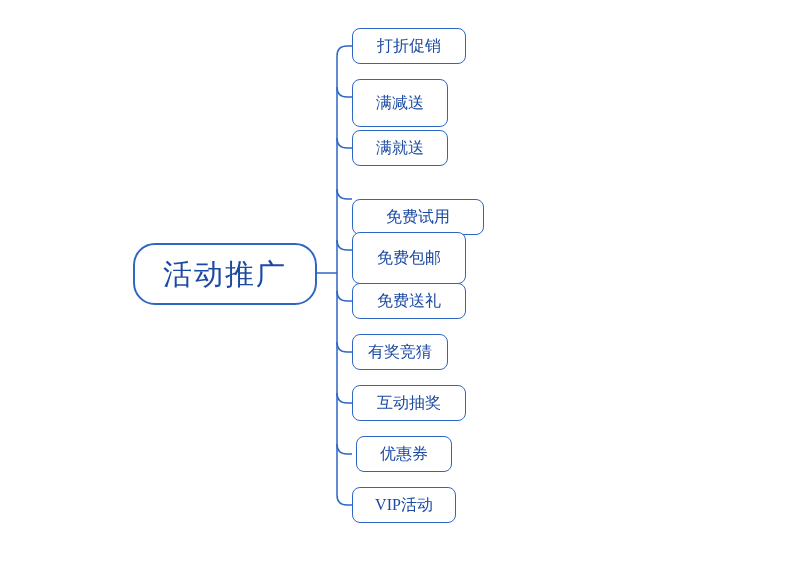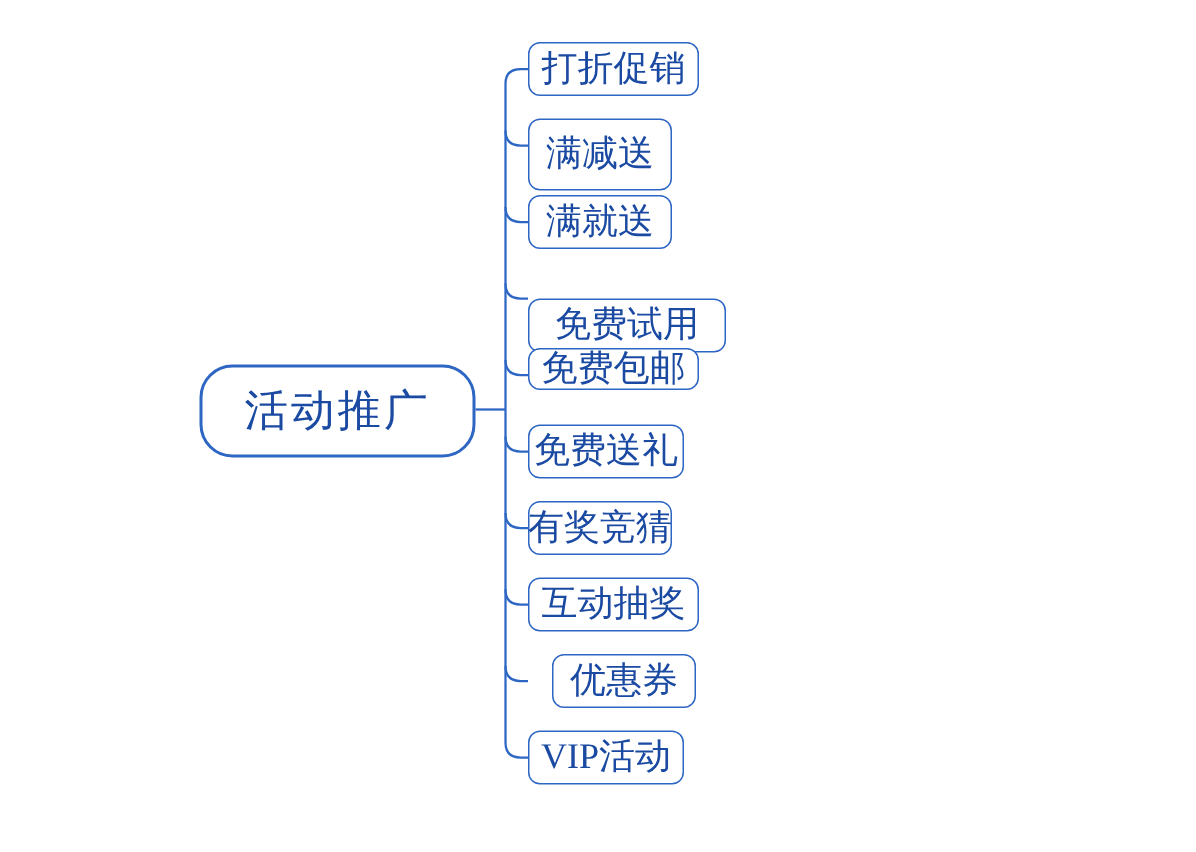--- a/index.html
+++ b/index.html
@@ -31,21 +31,21 @@
   }
   .node {
     position: absolute;
     box-sizing: border-box;
     border: 1.5px solid var(--line);
     border-radius: 8px;
     display: flex;
     align-items: center;
     justify-content: center;
     color: var(--text);
-    font-size: 24px;
+    font-size: 16px;
     line-height: 1;
     white-space: nowrap;
     background: var(--background);
     cursor: default;
   }
   .node.root {
     border-width: 2px;
     border-radius: 22px;
     font-size: 29px;
     letter-spacing: 2px;
@@ -85,37 +85,37 @@
   </div>
 
   <div class="node" style="left:352px; top:130px; width:96px; height:36px;">
     <span>满就送</span>
   </div>
 
   <div class="node" style="left:352px; top:199px; width:132px; height:36px;">
     <span>免费试用</span>
   </div>
 
-  <div class="node" style="left:352px; top:232px; width:114px; height:28px;">
+  <div class="node" style="left:352px; top:232px; width:114px; height:52px;">
     <span>免费包邮</span>
   </div>
 
-  <div class="node" style="left:352px; top:283px; width:104px; height:36px;">
+  <div class="node" style="left:352px; top:283px; width:114px; height:36px;">
     <span>免费送礼</span>
   </div>
 
   <div class="node" style="left:352px; top:334px; width:96px; height:36px;">
     <span>有奖竞猜</span>
   </div>
 
   <div class="node" style="left:352px; top:385px; width:114px; height:36px;">
     <span>互动抽奖</span>
   </div>
 
-  <div class="node" style="left:368px; top:436px; width:96px; height:36px;">
+  <div class="node" style="left:356px; top:436px; width:96px; height:36px;">
     <span>优惠券</span>
   </div>
 
   <div class="node" style="left:352px; top:487px; width:104px; height:36px;">
     <span>VIP活动</span>
   </div>
 
 </div>
 
 </body></html>

